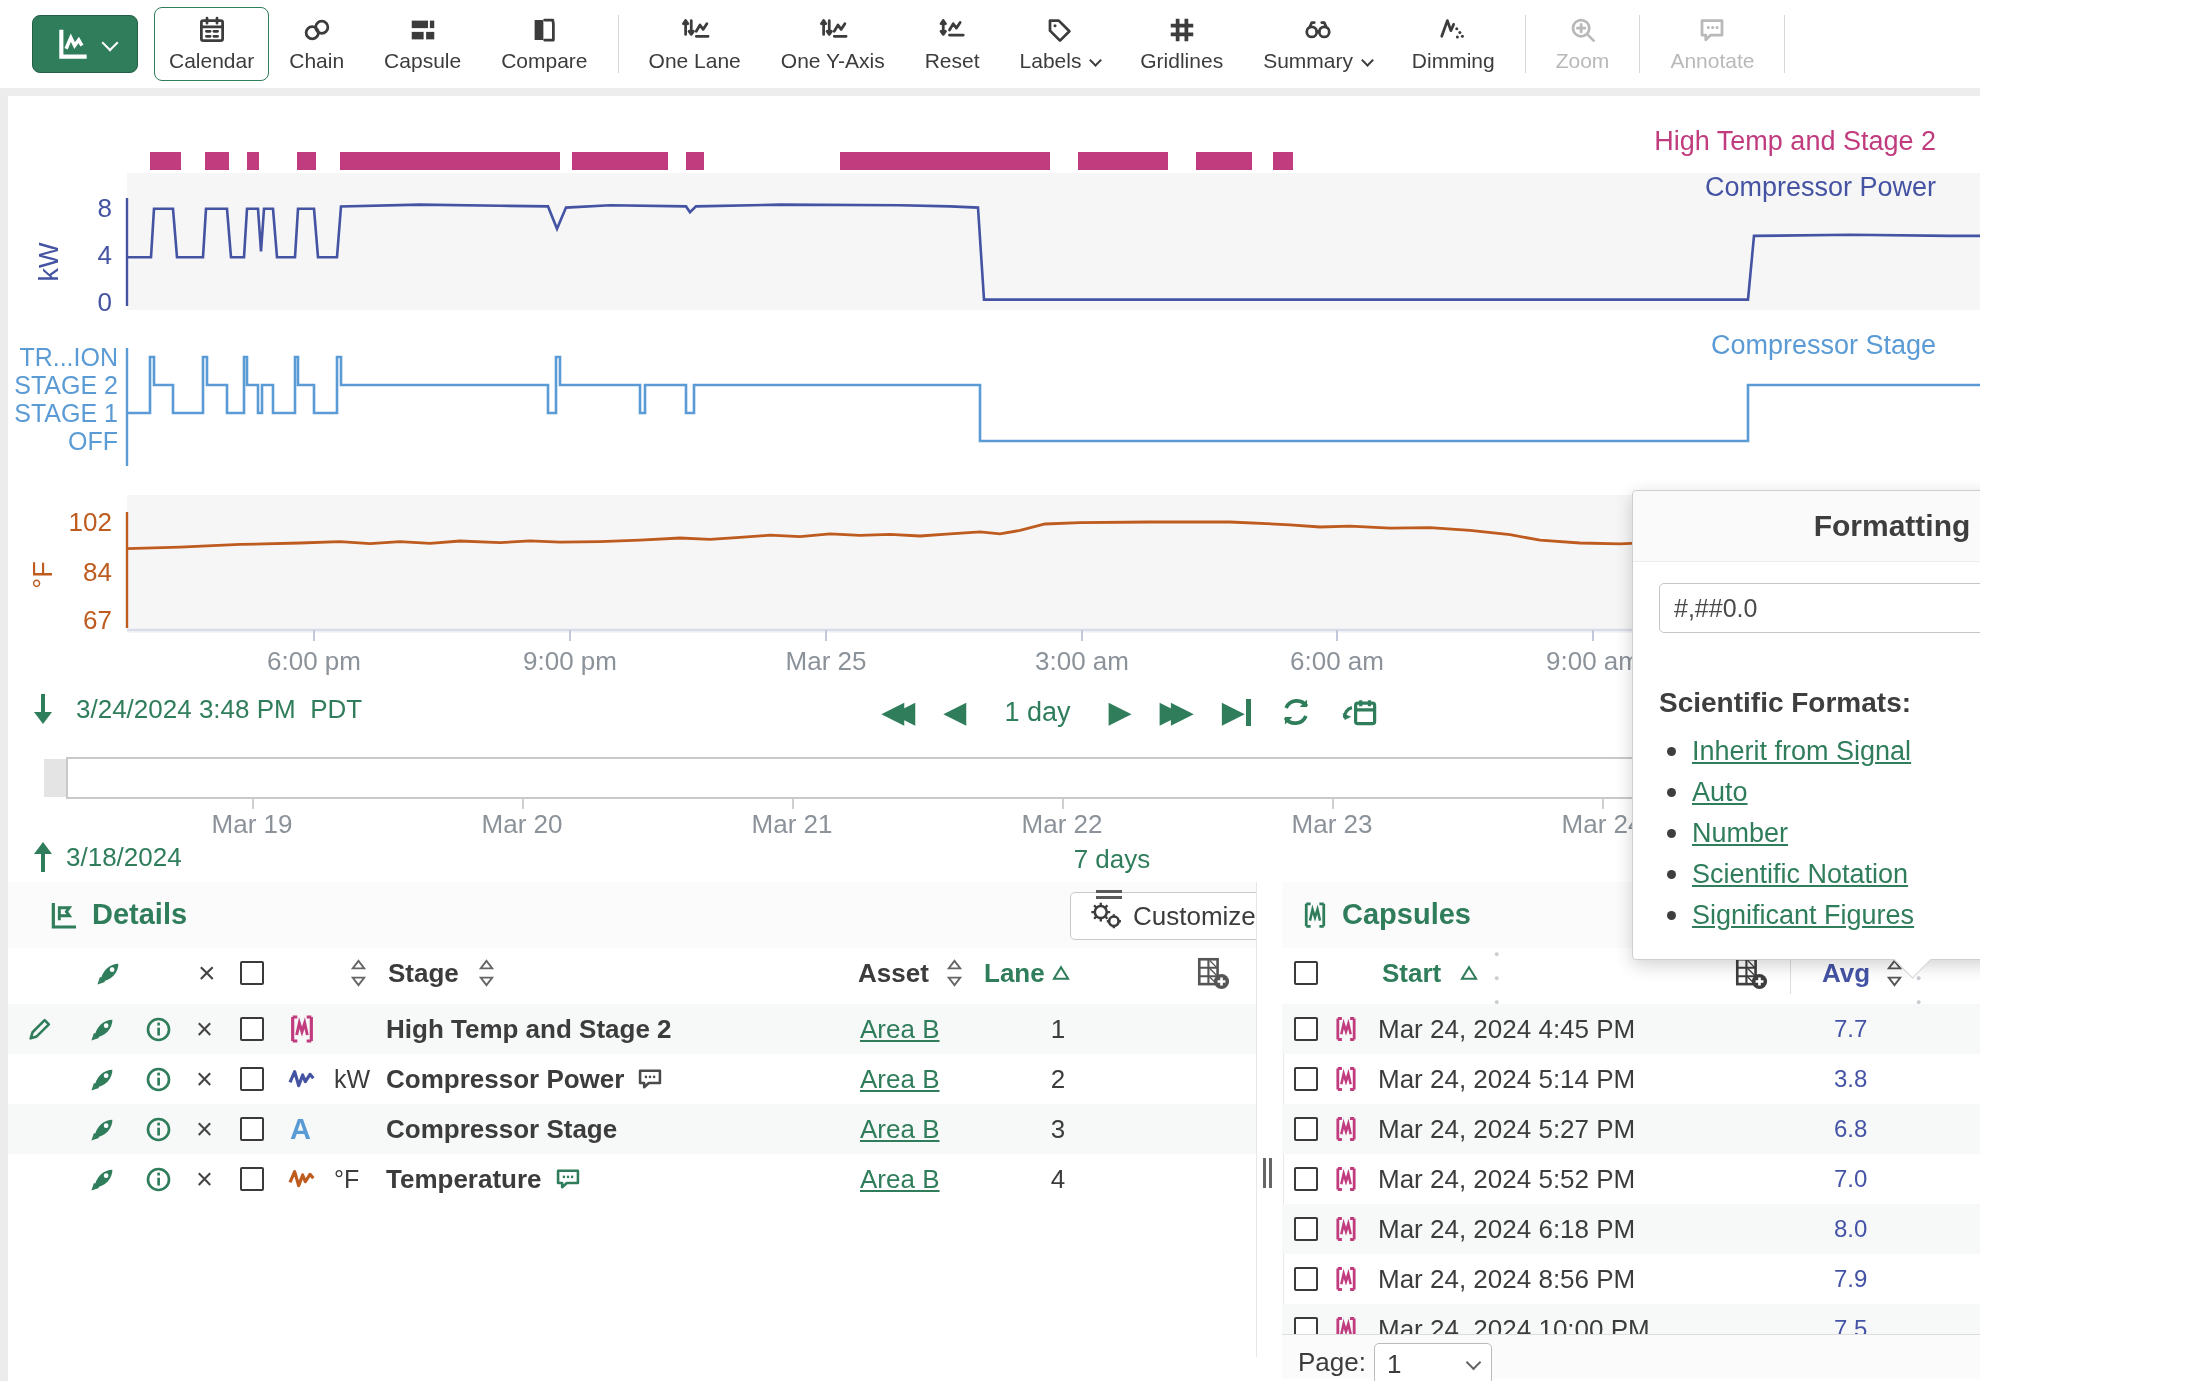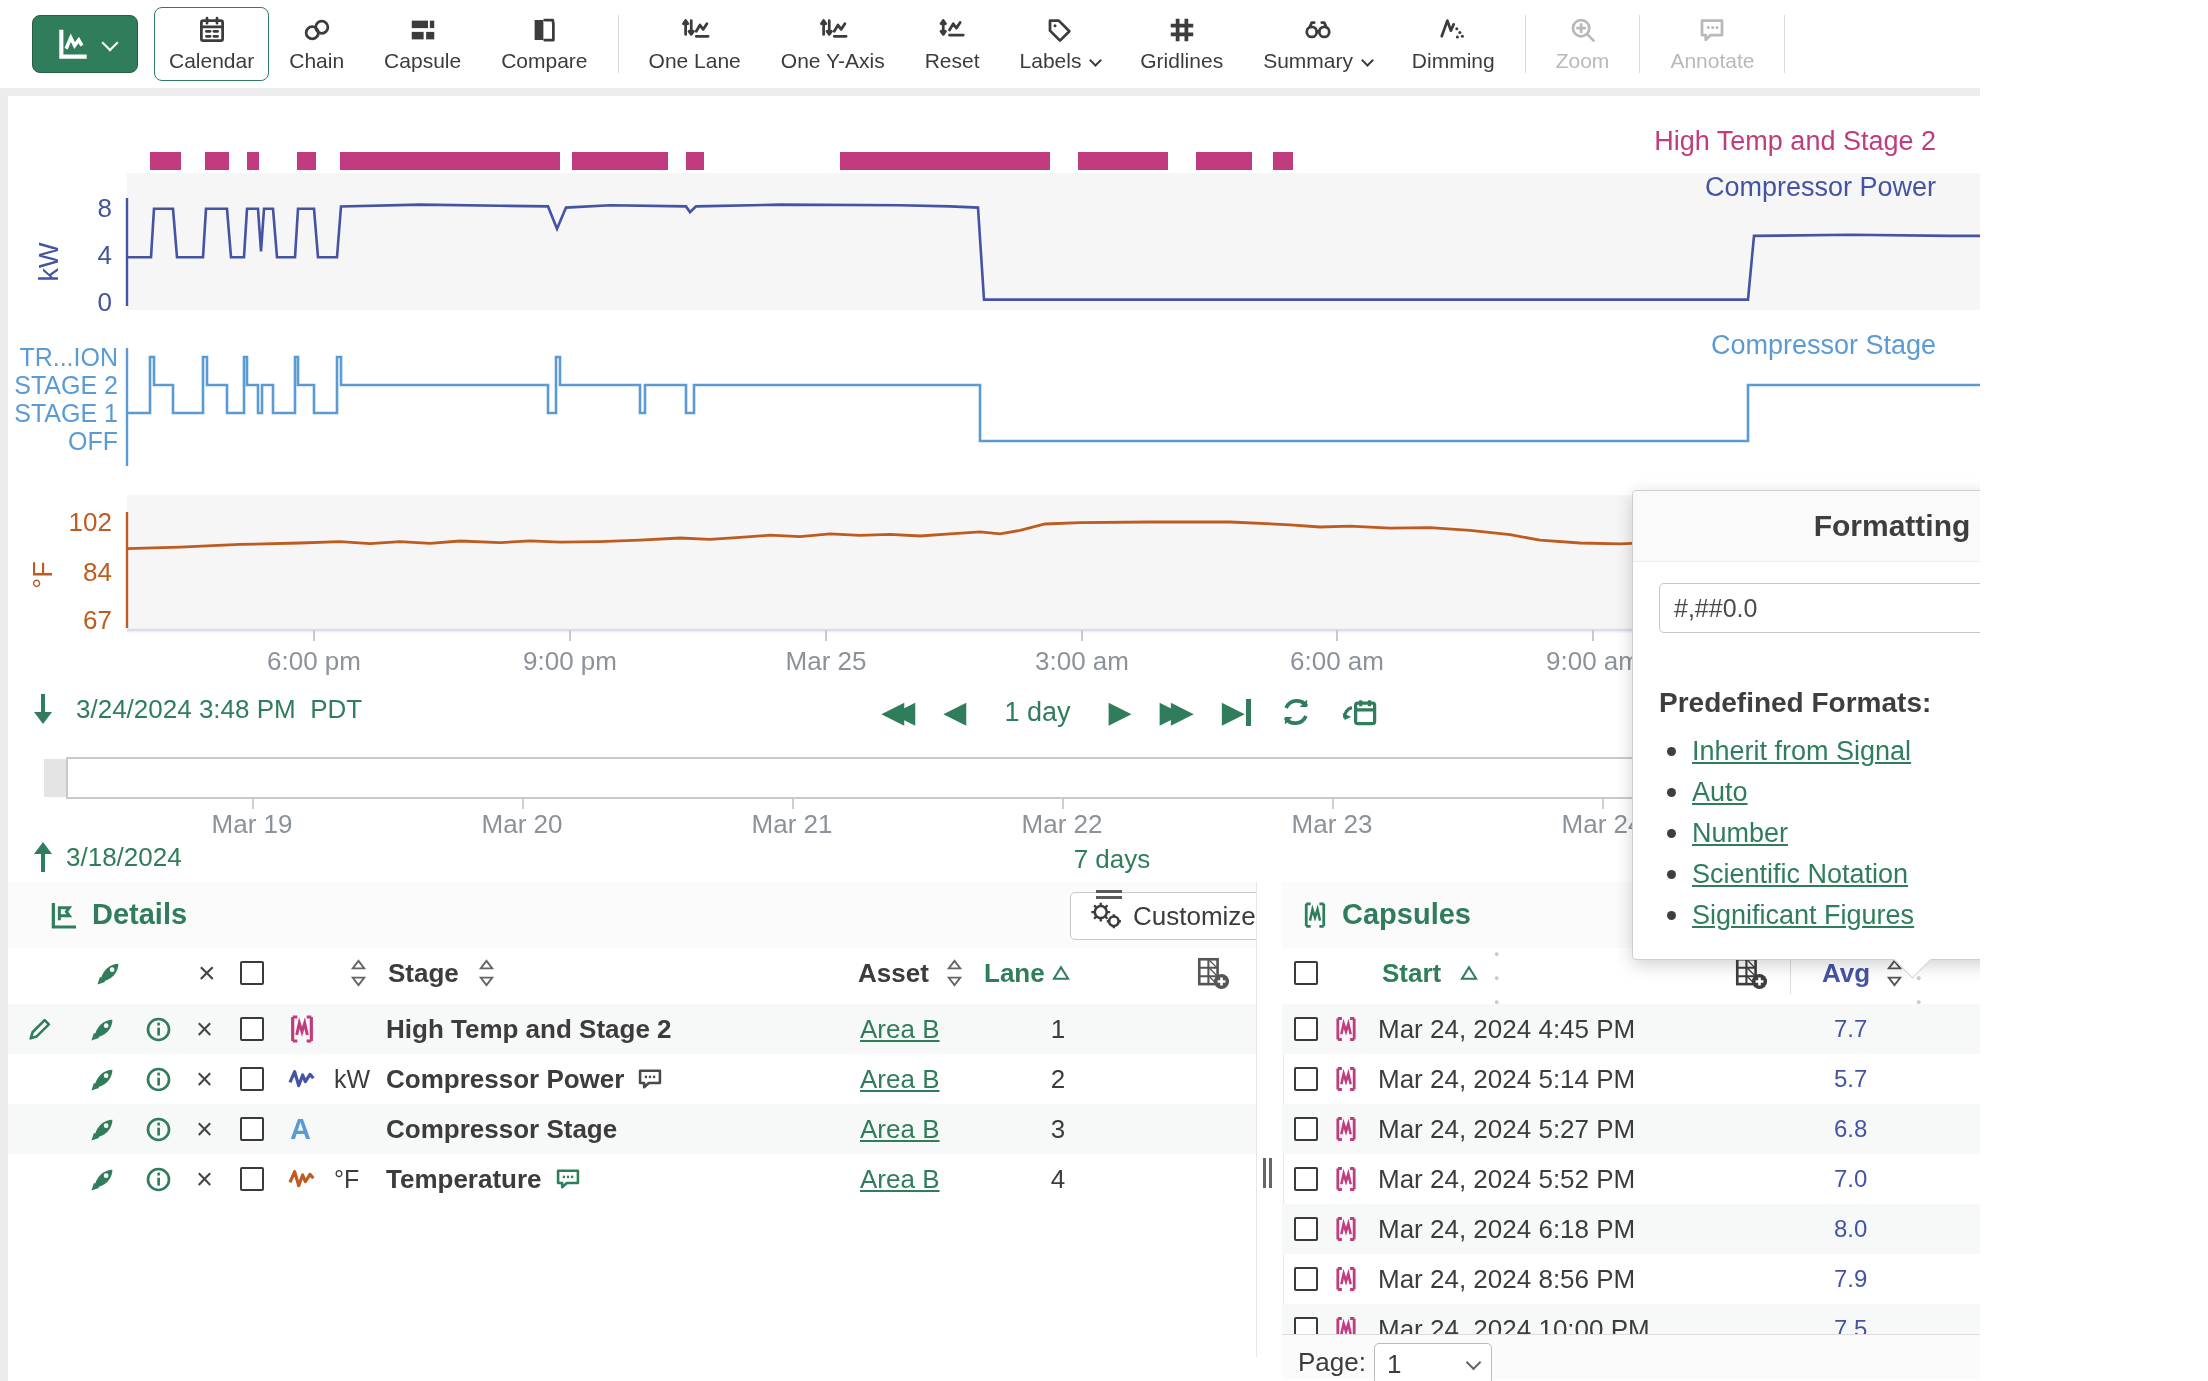--- a/index.html
+++ b/index.html
@@ -672,21 +672,21 @@
             <div class="cell" style="left: 50px;">
               <svg width="28" height="28" viewBox="0 0 24 24">
                 <path d="M5 3h3.5M5 21h3.5M5 3v18M19 3h-3.5M19 21h-3.5M19 3v18" stroke="#C13C7E" stroke-width="2.4" fill="none"></path>
                 <path d="M8 16.5L10 7.5l2 6.5 2-6.5 2 9" stroke="#C13C7E" stroke-width="2.2" fill="none"></path>
               </svg>
             </div>
             <div class="cell" style="left: 96px;">
               <span style="font-size:26px;color:#3c3c3c;white-space:nowrap;">Mar 24, 2024 5:14 PM</span>
             </div>
             <div class="cell" style="left: 552px;">
-              <span class="avg-val">5.7</span>
+              <span class="avg-val">3.8</span>
             </div>
           </div>
           <div class="c-row stripe" style="top: 222px; left: 0px;">
             <div class="cell" style="left: 12px;">
               <span class="cbx"></span>
             </div>
             <div class="cell" style="left: 50px;">
               <svg width="28" height="28" viewBox="0 0 24 24">
                 <path d="M5 3h3.5M5 21h3.5M5 3v18M19 3h-3.5M19 21h-3.5M19 3v18" stroke="#C13C7E" stroke-width="2.4" fill="none"></path>
                 <path d="M8 16.5L10 7.5l2 6.5 2-6.5 2 9" stroke="#C13C7E" stroke-width="2.2" fill="none"></path>
@@ -785,21 +785,21 @@
       </div>
     </div>
   </div>
 
   <div id="fmt-popup">
     <div id="fmt-head">
       <span id="fmt-title">Formatting</span>
       <span id="help-circle">?</span>
     </div>
     <input id="fmt-input" value="#,##0.0" style="">
-    <div id="fmt-predef">Predefined Formats:</div>
+    <div id="fmt-predef">Scientific Formats:</div>
     <div id="fmt-links">
         <div class="fmt-li">
           <span class="fmt-bullet"></span>
           <span class="fmt-link">Inherit from Signal</span>
         </div>
         <div class="fmt-li">
           <span class="fmt-bullet"></span>
           <span class="fmt-link">Auto</span>
         </div>
         <div class="fmt-li">

